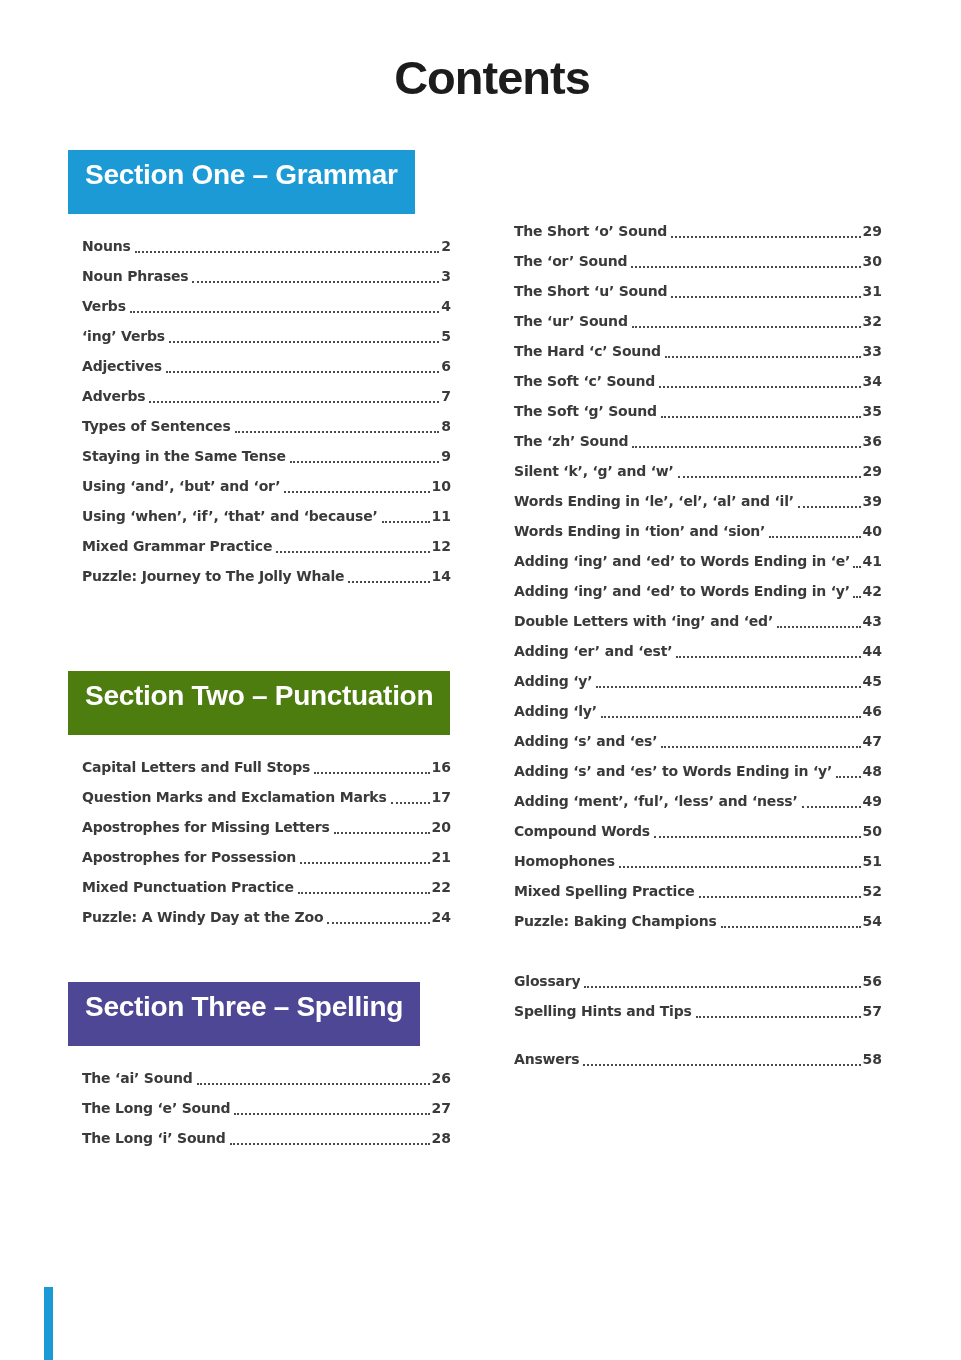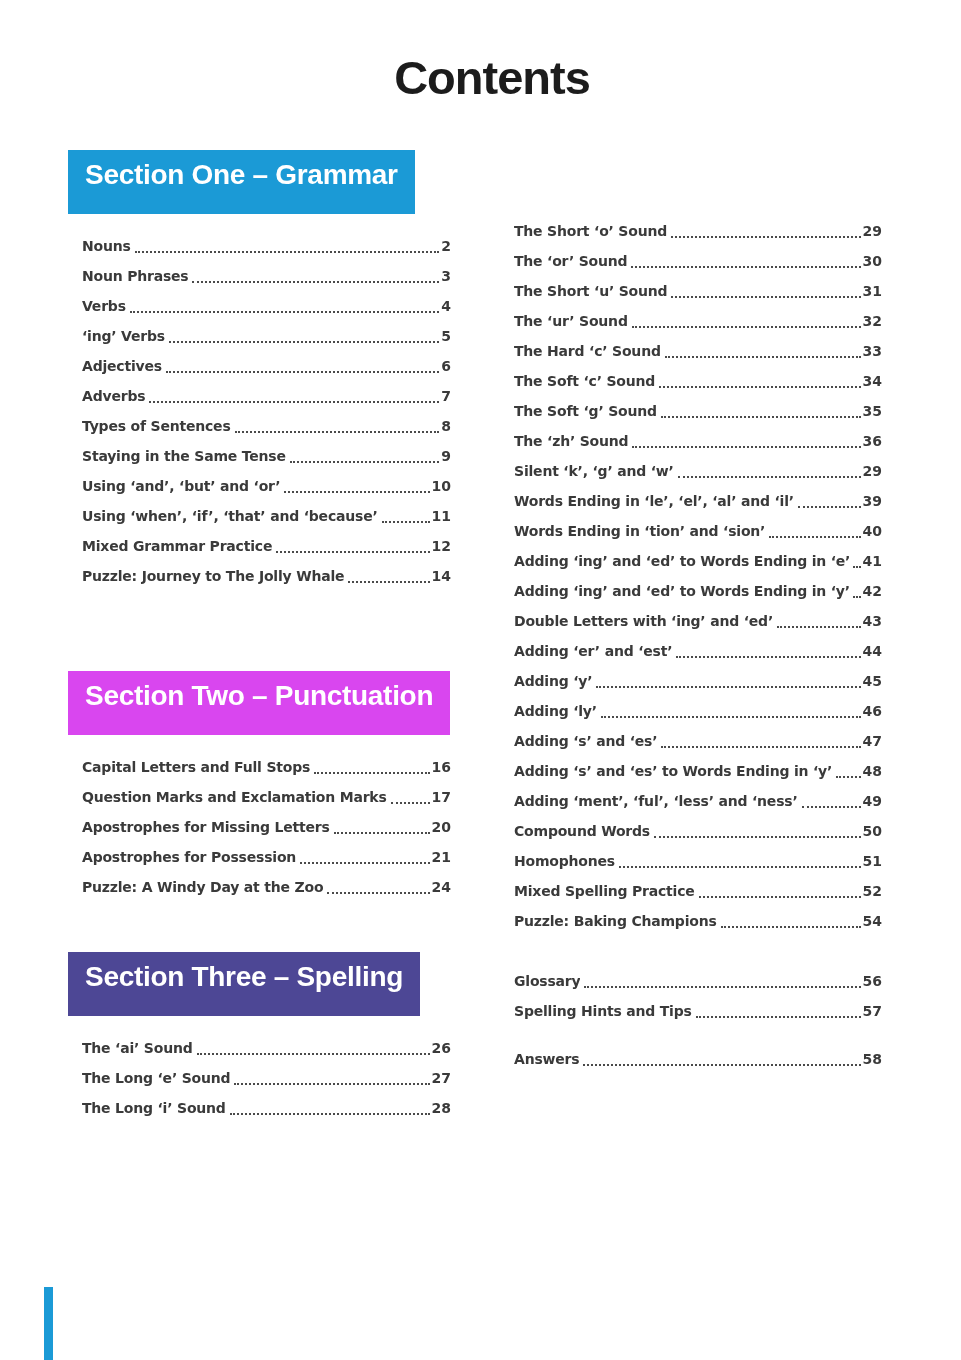--- a/index.html
+++ b/index.html
@@ -123,21 +123,21 @@
   </div>
 
   <div class="toc-row">
     <span class="toc-label">Puzzle: Journey to The Jolly Whale</span>
     <span class="toc-leader"></span>
     <span class="toc-page">14</span>
   </div>
 </div>
 
     <br>
-    <div class="section-header hdr-two" style="background: #d946ef;">Section Two – Punctuation</div>
+    <div class="section-header hdr-two" style="background: #4d7c0f;">Section Two – Punctuation</div>
     <div class="toc-list">
   <div class="toc-row">
     <span class="toc-label">Capital Letters and Full Stops</span>
     <span class="toc-leader"></span>
     <span class="toc-page">16</span>
   </div>
 
   <div class="toc-row">
     <span class="toc-label">Question Marks and Exclamation Marks</span>
     <span class="toc-leader"></span>
@@ -150,20 +150,25 @@
     <span class="toc-leader"></span>
     <span class="toc-page">20</span>
   </div>
 
   <div class="toc-row">
     <span class="toc-label">Apostrophes for Possession</span>
     <span class="toc-leader"></span>
     <span class="toc-page">21</span>
   </div>
 
+  <div class="toc-row">
+    <span class="toc-label">Mixed Punctuation Practice</span>
+    <span class="toc-leader"></span>
+    <span class="toc-page">22</span>
+  </div>
 
   <div class="toc-row">
     <span class="toc-label">Puzzle: A Windy Day at the Zoo</span>
     <span class="toc-leader"></span>
     <span class="toc-page">24</span>
   </div>
 </div>
 
     <br>
     <div class="section-header hdr-three" style="background: rgb(77, 71, 149);">Section Three – Spelling</div>

